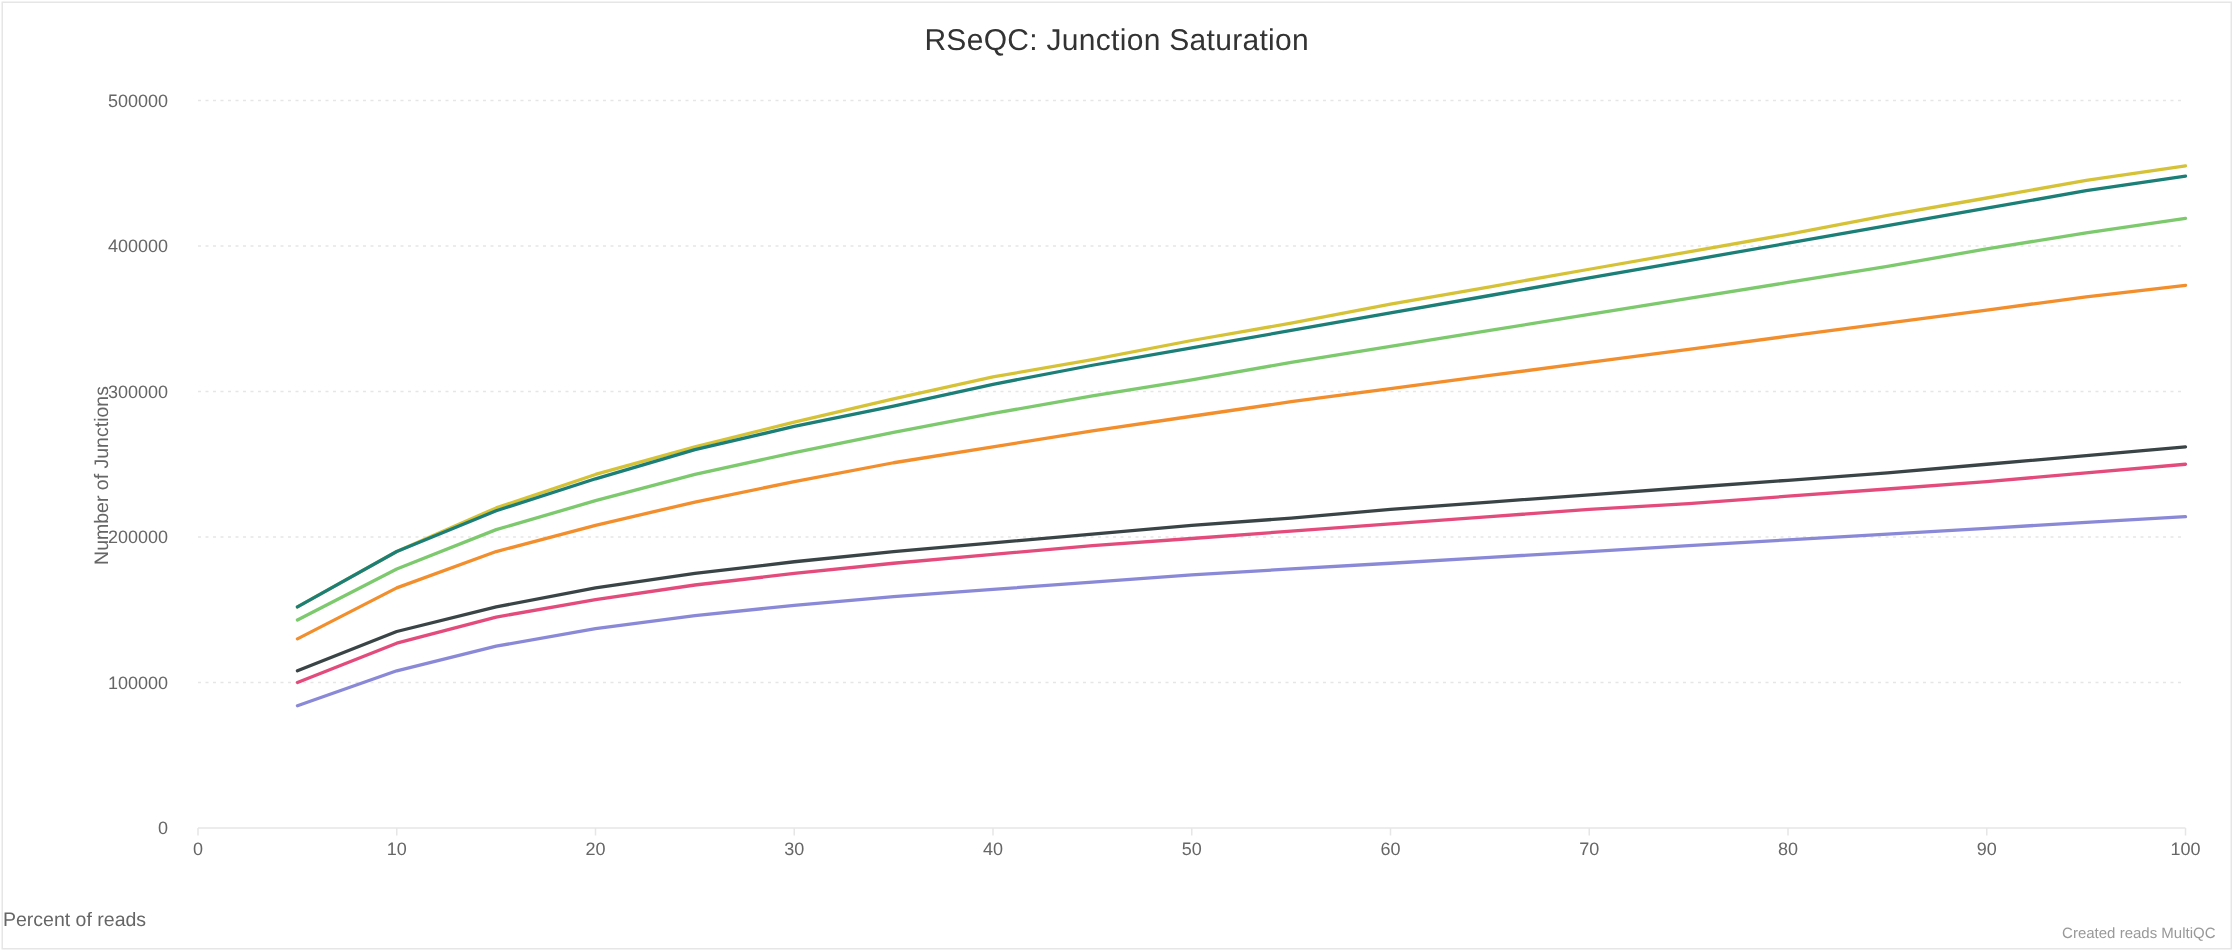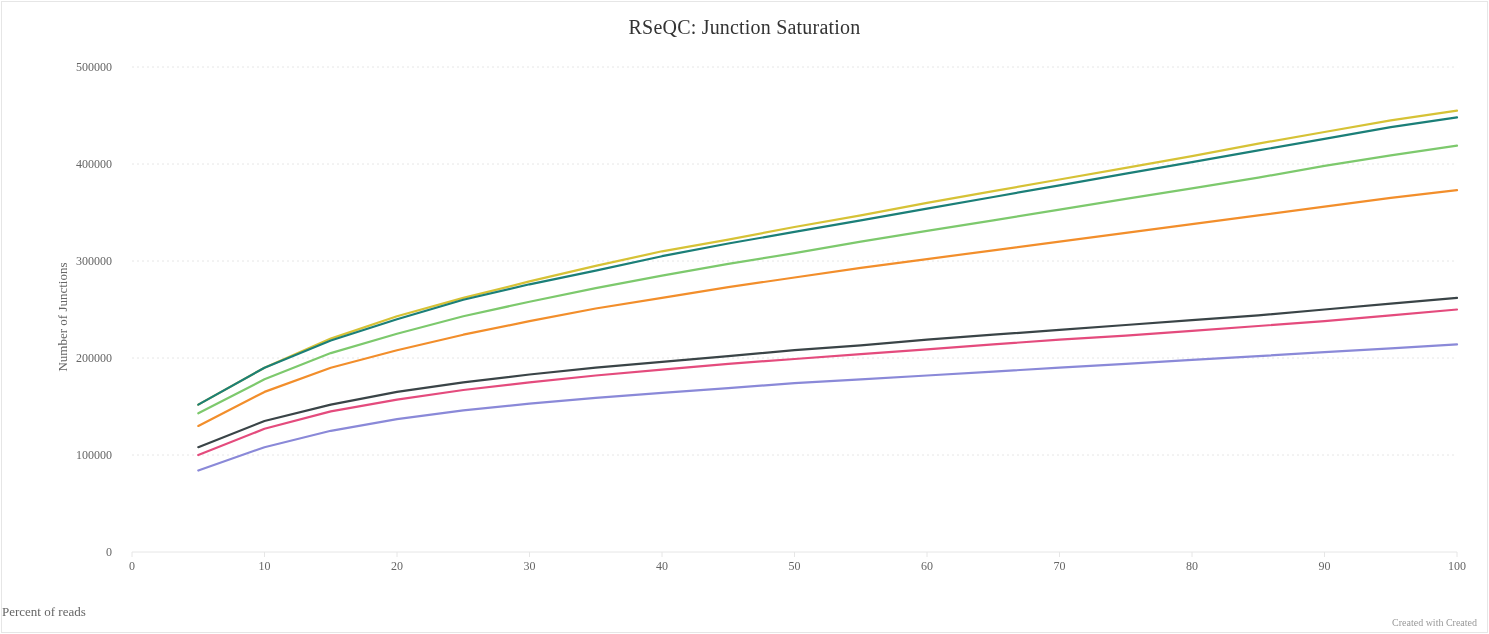--- a/index.html
+++ b/index.html
@@ -12,21 +12,20 @@
     color: #333;
   }
   .chart-frame {
     box-sizing: border-box;
     width: 1487px;
     height: 632px;
     margin: 1px;
     border: 1px solid #e6e6e6;
     position: relative;
     background: #ffffff;
-    font-family: Liberation Serif, serif;
   }
   .chart-title {
     position: absolute;
     top: 14px;
     left: 0;
     right: 0;
     text-align: center;
     font-size: 20px;
     color: #333333;
     letter-spacing: 0.2px;
@@ -138,14 +137,14 @@
         <path d="M76.3 347.6 L142.5 310.7 L208.8 283.5 L275.0 262.2 L341.3 242.8 L407.5 227.3 L473.7 213.7 L540.0 199.2 L606.3 186.5 L672.5 174.9 L738.8 163.3 L805.0 151.6 L871.3 140.0 L937.5 128.3 L1003.8 116.7 L1070.0 105.1 L1136.3 93.4 L1202.5 81.8 L1268.8 70.1 L1335.0 60.4 " class="series" stroke="#1b7f78"></path>
         <path d="M76.3 356.3 L142.5 322.3 L208.8 296.1 L275.0 276.8 L341.3 259.3 L407.5 244.7 L473.7 231.2 L540.0 218.6 L606.3 206.9 L672.5 196.2 L738.8 184.6 L805.0 173.9 L871.3 163.3 L937.5 152.6 L1003.8 141.9 L1070.0 131.3 L1136.3 120.6 L1202.5 108.9 L1268.8 98.3 L1335.0 88.6 " class="series" stroke="#7dc96d"></path>
         <path d="M76.3 368.9 L142.5 334.9 L208.8 310.7 L275.0 293.2 L341.3 277.7 L407.5 264.1 L473.7 251.5 L540.0 240.9 L606.3 230.2 L672.5 220.5 L738.8 210.8 L805.0 202.1 L871.3 193.3 L937.5 184.6 L1003.8 175.9 L1070.0 167.1 L1136.3 158.4 L1202.5 149.7 L1268.8 140.9 L1335.0 133.2 " class="series" stroke="#f28e2b"></path>
         <path d="M76.3 390.2 L142.5 364.0 L208.8 347.6 L275.0 334.9 L341.3 325.3 L407.5 317.5 L473.7 310.7 L540.0 304.9 L606.3 299.1 L672.5 293.2 L738.8 288.4 L805.0 282.6 L871.3 277.7 L937.5 272.9 L1003.8 268.0 L1070.0 263.2 L1136.3 258.3 L1202.5 252.5 L1268.8 246.7 L1335.0 240.9 " class="series" stroke="#3a4447"></path>
         <path d="M76.3 398.0 L142.5 371.8 L208.8 354.4 L275.0 342.7 L341.3 333.0 L407.5 325.3 L473.7 318.5 L540.0 312.6 L606.3 306.8 L672.5 302.0 L738.8 297.1 L805.0 292.3 L871.3 287.4 L937.5 282.6 L1003.8 278.7 L1070.0 273.8 L1136.3 269.0 L1202.5 264.1 L1268.8 258.3 L1335.0 252.5 " class="series" stroke="#e44b7d"></path>
         <path d="M76.3 413.5 L142.5 390.2 L208.8 373.8 L275.0 362.1 L341.3 353.4 L407.5 346.6 L473.7 340.8 L540.0 335.9 L606.3 331.1 L672.5 326.2 L738.8 322.3 L805.0 318.5 L871.3 314.6 L937.5 310.7 L1003.8 306.8 L1070.0 302.9 L1136.3 299.1 L1202.5 295.2 L1268.8 291.3 L1335.0 287.4 " class="series" stroke="#8a89d8"></path>
       </svg>
   </div>
 
   <div class="xlabel">Percent of reads</div>
-  <div class="credits">Created with Created</div>
+  <div class="credits">Created reads MultiQC</div>
 </div>
 
 </body></html>

